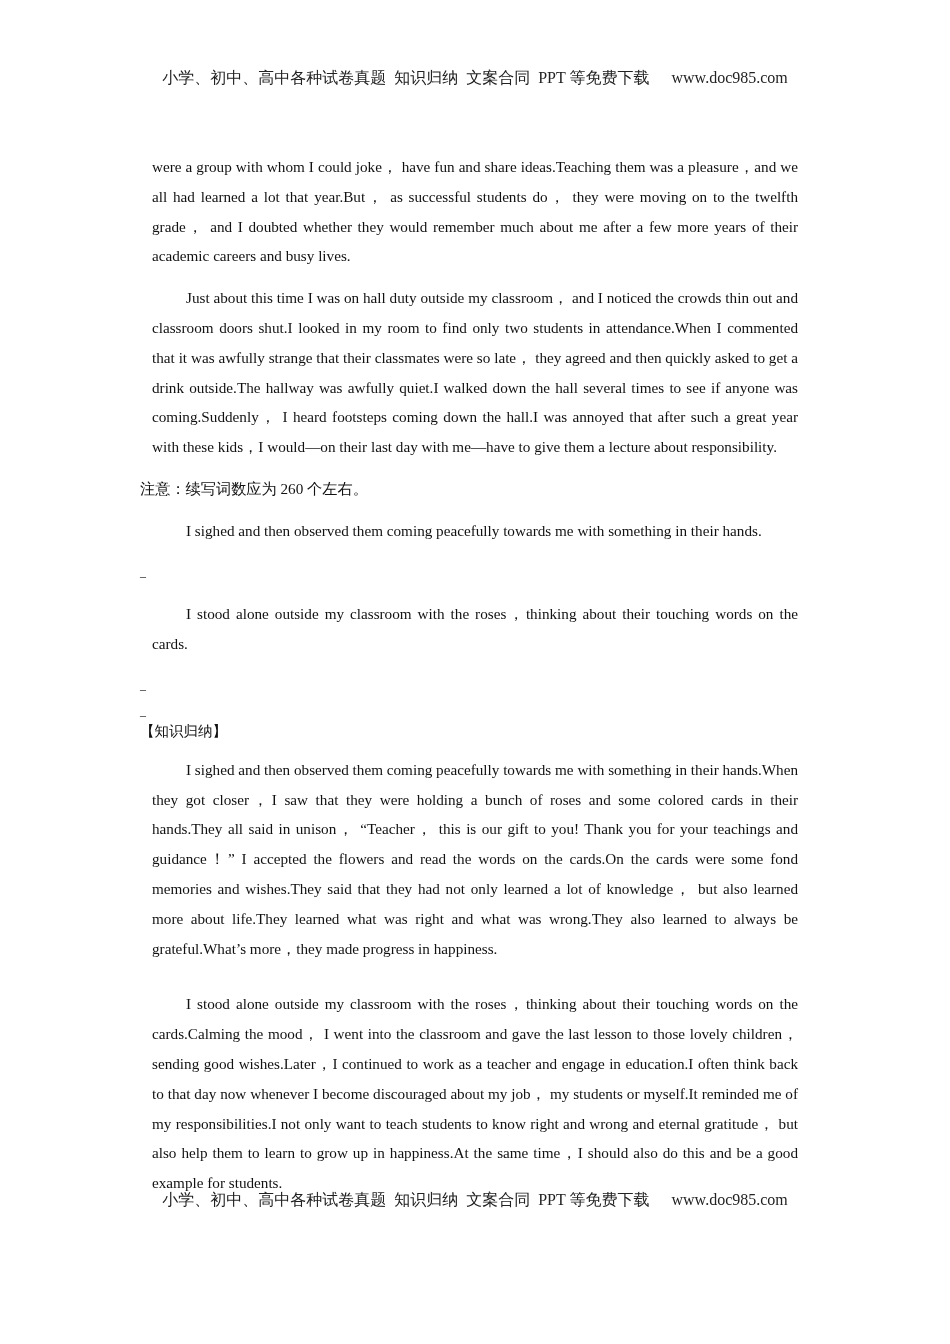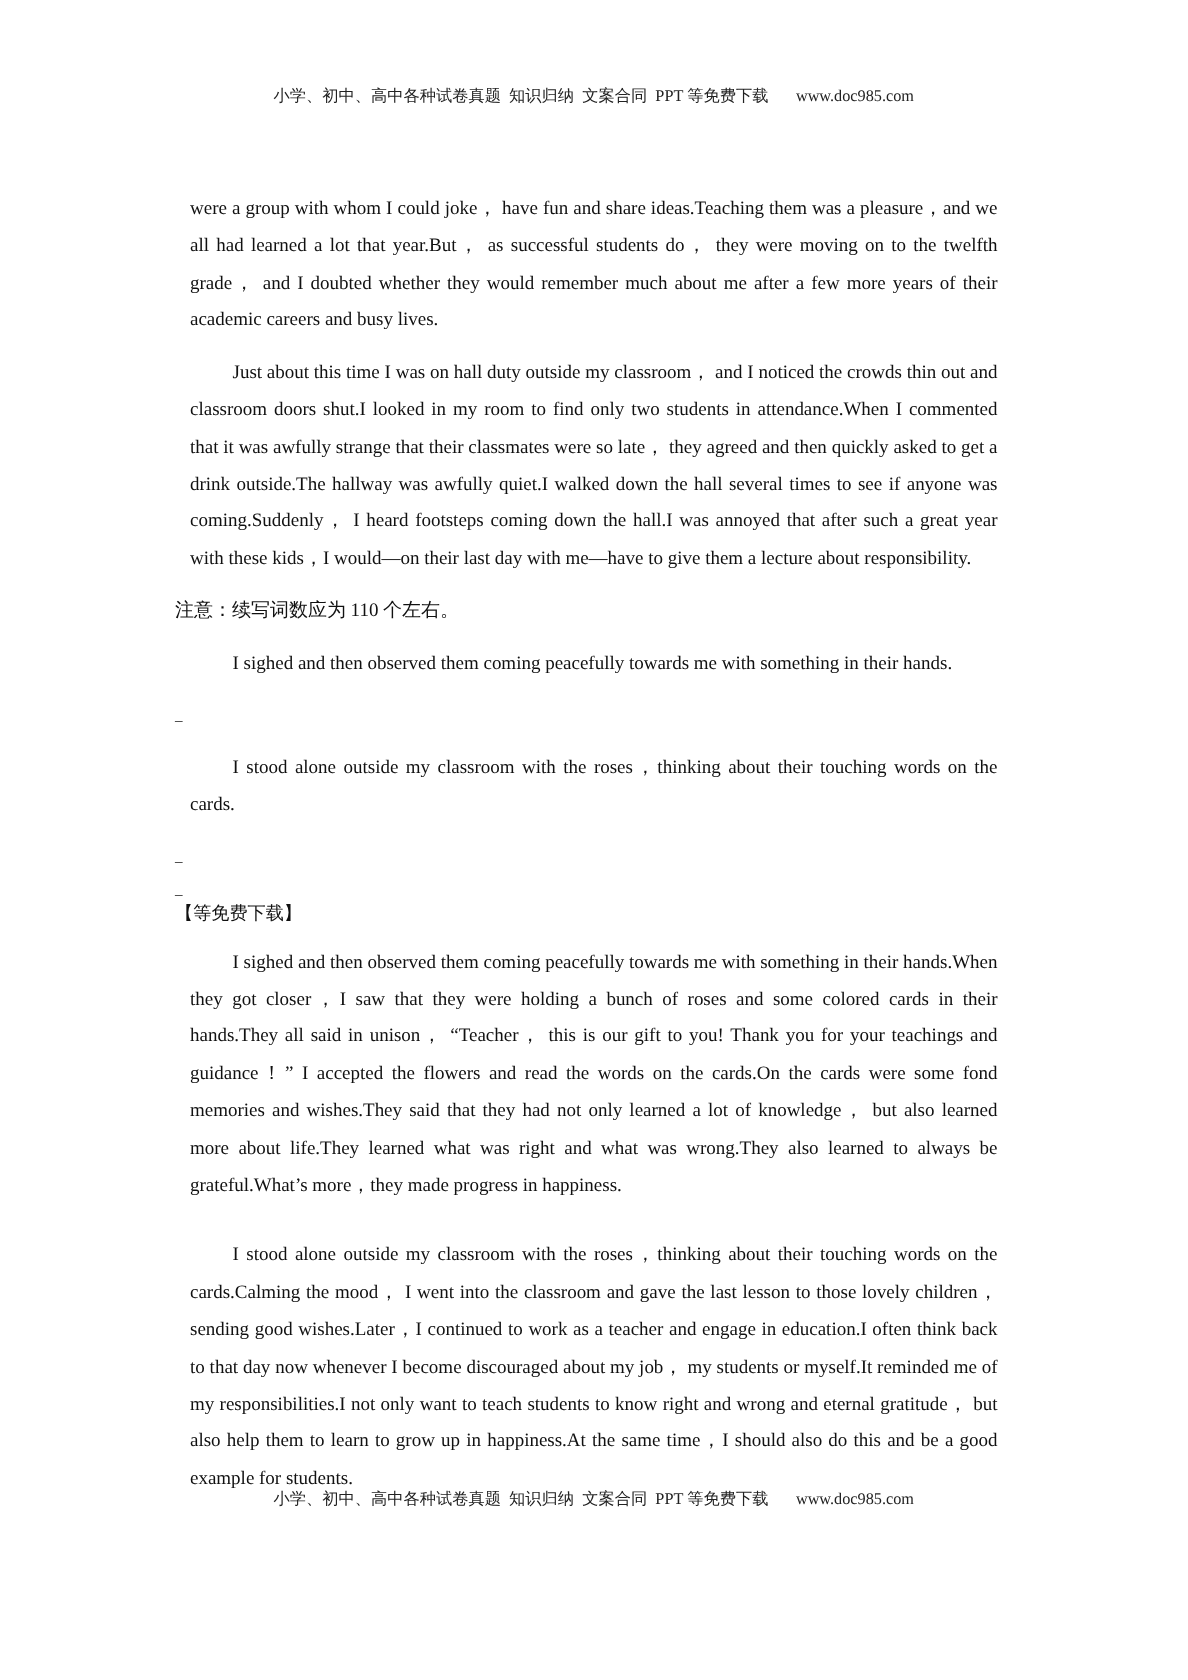--- a/index.html
+++ b/index.html
@@ -1,19 +1,19 @@
 <!DOCTYPE html>
 <html><head>
   <meta charset="utf-8">
   <style>
     html, body { margin: 0; padding: 0; background: #ffffff; }
     body { width: 950px; height: 1344px; position: relative; overflow: hidden;
            font-family: "Liberation Serif", "DejaVu Serif", serif; color: #111; }
     .header, .footer { position: absolute; left: 0; width: 950px; text-align: center;
-           font-size: 13px; color: #222; white-space: pre; }
+           font-size: 16px; color: #222; white-space: pre; }
     .header { top: 68px; }
     .footer { top: 1190px; }
     .header .site, .footer .site { margin-left: 22px; }
     .content { position: absolute; left: 140px; top: 140px; width: 670px;
            font-size: 15.2px; line-height: 29.8px; }
     .p { margin: 12px; text-align: justify; }
     .indent { text-indent: 34px; }
     .note { margin: 0; }
     .blank { margin: 0; height: 29.8px; line-height: 29.8px; font-size: 12px; }
     .section-title { margin: 0; font-family: "DejaVu Sans", sans-serif; font-size: 14.5px;
@@ -21,25 +21,25 @@
     .gap { height: 2px; }
   </style>
 </head>
 <body>
 
 <div class="header"><span>小学、初中、高中各种试卷真题  知识归纳  文案合同  PPT 等免费下载</span><span class="site">www.doc985.com</span></div>
 
 <div class="content">
   <p class="p">were a group with whom I could joke， have fun and share ideas.Teaching them was a pleasure，and we all had learned a lot that year.But， as successful students do， they were moving on to the twelfth grade， and I doubted whether they would remember much about me after a few more years of their academic careers and busy lives.</p>
   <p class="p indent">Just about this time I was on hall duty outside my classroom， and I noticed the crowds thin out and classroom doors shut.I looked in my room to find only two students in attendance.When I commented that it was awfully strange that their classmates were so late， they agreed and then quickly asked to get a drink outside.The hallway was awfully quiet.I walked down the hall several times to see if anyone was coming.Suddenly， I heard footsteps coming down the hall.I was annoyed that after such a great year with these kids，I would—on their last day with me—have to give them a lecture about responsibility.</p>
-  <p class="note">注意：续写词数应为 110 个左右。</p>
+  <p class="note">注意：续写词数应为 260 个左右。</p>
   <p class="p indent">I sighed and then observed them coming peacefully towards me with something in their hands.</p>
   <p class="blank">_</p>
   <p class="p indent">I stood alone outside my classroom with the roses，thinking about their touching words on the cards.</p>
   <p class="blank">_</p>
   <p class="blank" style="height:20px;line-height:20px;">_</p>
-  <p class="section-title">【等免费下载】</p>
+  <p class="section-title">【知识归纳】</p>
   <p class="p indent">I sighed and then observed them coming peacefully towards me with something in their hands.When they got closer，I saw that they were holding a bunch of roses and some colored cards in their hands.They all said in unison， “Teacher， this is our gift to you! Thank you for your teachings and guidance！” I accepted the flowers and read the words on the cards.On the cards were some fond memories and wishes.They said that they had not only learned a lot of knowledge， but also learned more about life.They learned what was right and what was wrong.They also learned to always be grateful.What’s more，they made progress in happiness.</p>
   <div class="gap"></div>
   <p class="p indent">I stood alone outside my classroom with the roses，thinking about their touching words on the cards.Calming the mood， I went into the classroom and gave the last lesson to those lovely children，sending good wishes.Later，I continued to work as a teacher and engage in education.I often think back to that day now whenever I become discouraged about my job， my students or myself.It reminded me of my responsibilities.I not only want to teach students to know right and wrong and eternal gratitude， but also help them to learn to grow up in happiness.At the same time，I should also do this and be a good example for students.</p>
 </div>
 
 <div class="footer"><span>小学、初中、高中各种试卷真题  知识归纳  文案合同  PPT 等免费下载</span><span class="site">www.doc985.com</span></div>
 
 </body></html>

